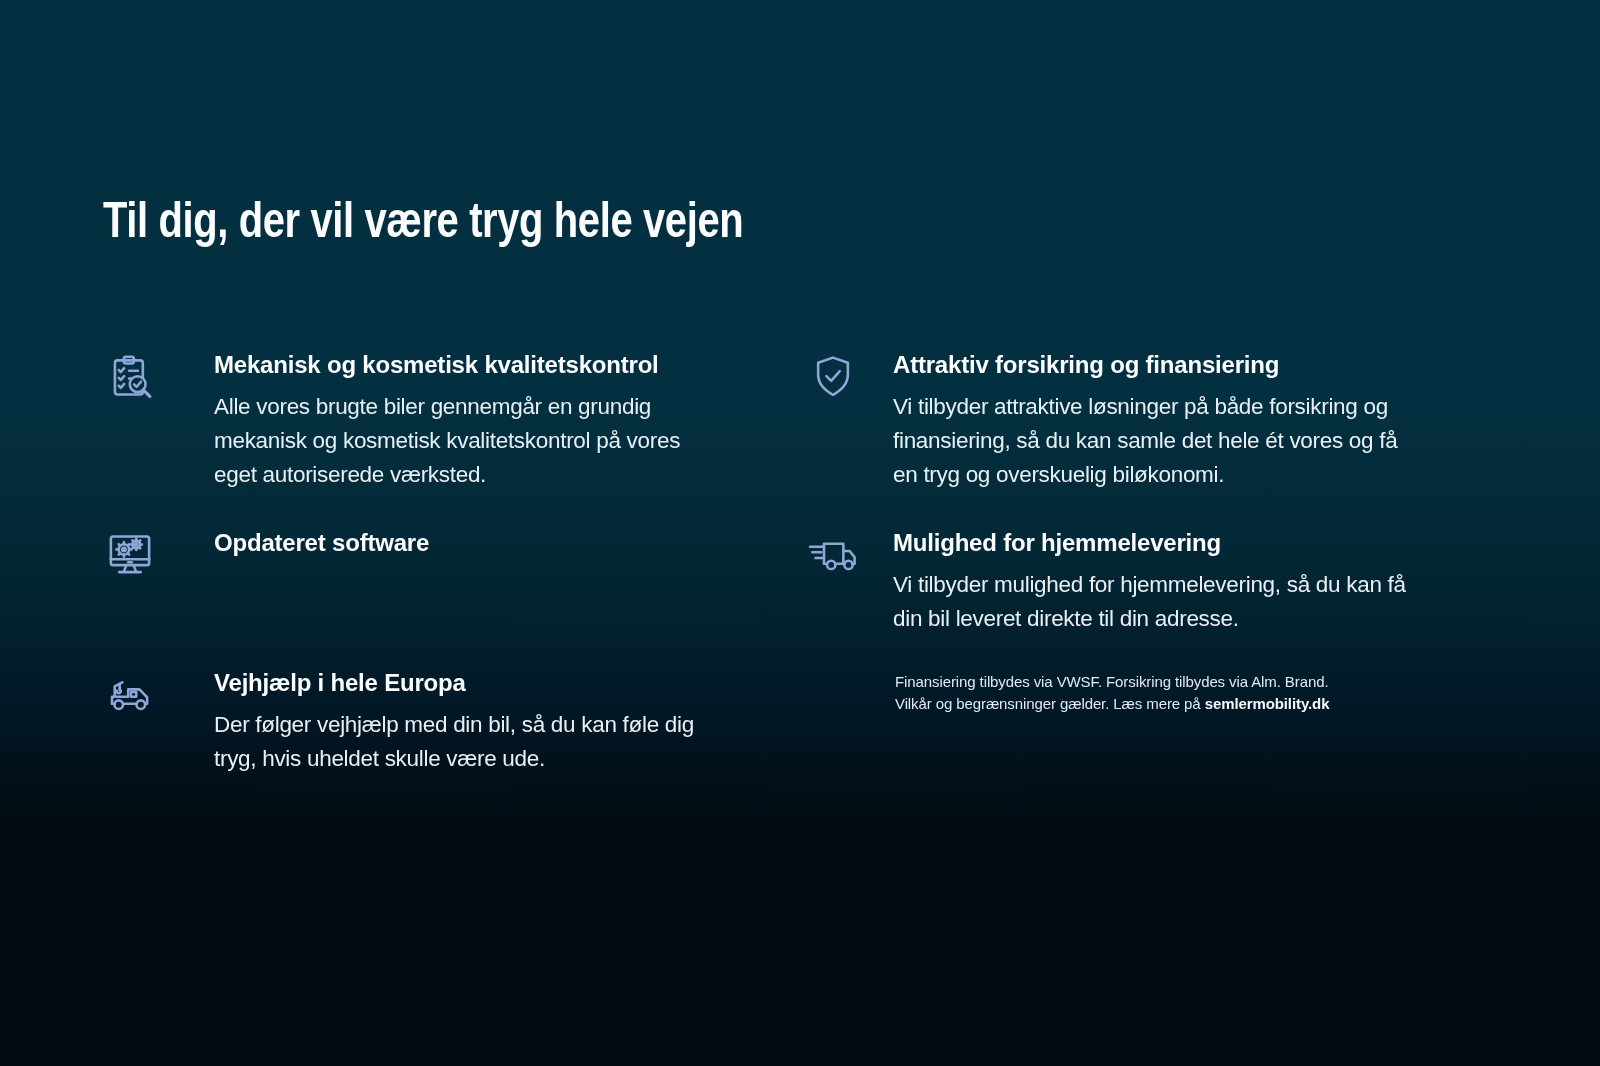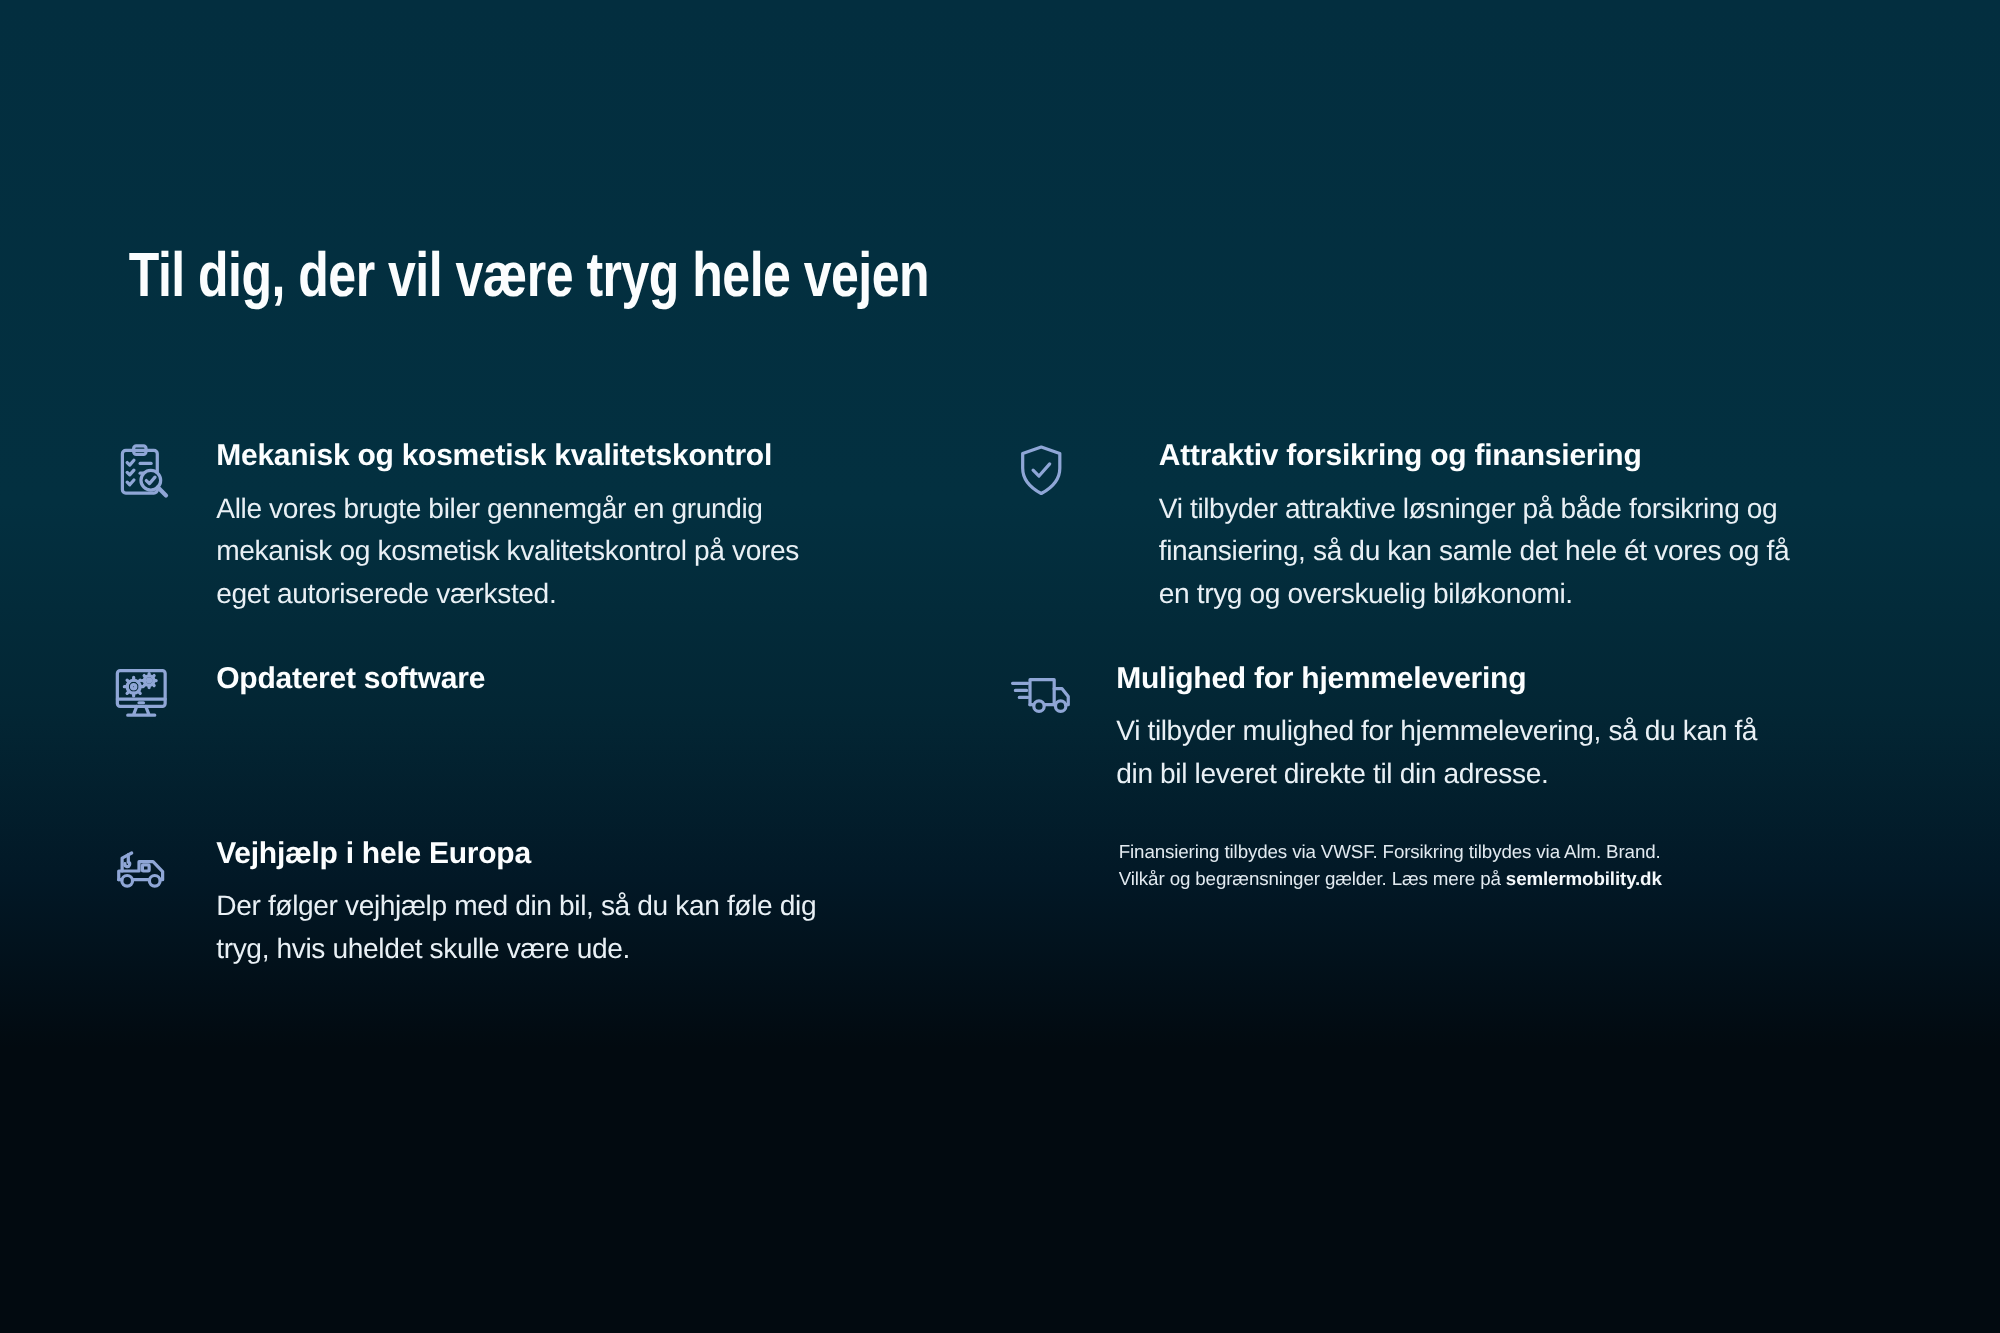--- a/index.html
+++ b/index.html
@@ -17,21 +17,21 @@
   .feature .icon-box { flex:0 0 54px; width:54px; margin-right:33px; }
   .feature .icon-box svg { display:block; }
   .feature h3 {
     margin:0 0 10px 0; font-size:24px; line-height:30px; font-weight:700;
     letter-spacing:-0.2px; color:#fcfeff; white-space:nowrap;
   }
   .feature p {
     margin:0; font-size:22.5px; line-height:34px; letter-spacing:-0.3px;
     color:#e9f0f5; white-space:pre-line;
   }
-  .col-left  { left:86px; width:660px; }
+  .col-left  { left:103px; width:660px;gap:24px; }
   .col-right { left:806px; width:700px; }
   .footnote {
     position:absolute; left:895px; top:671px; font-size:15px; line-height:22px;
     letter-spacing:-0.1px; color:#e2eaf0;
   }
   .footnote .ft-link { font-weight:700; color:#f4f8fb; }
   .logo { position:absolute; left:1330px; top:916px; width:156px; text-align:left; }
   .logo-name {
     font-family:"Liberation Serif",serif; font-size:32px; line-height:34px;
     letter-spacing:2.5px; color:#f6f9fb; white-space:nowrap;
@@ -107,21 +107,21 @@
         <path class="ic" d="M7.4 9.6a0.85 0.85 0 1 1-1.2 0.55"></path>
       </svg>
     </div>
     <div class="feature-text">
       <h3>Vejhjælp i hele Europa</h3>
       <p>Der følger vejhjælp med din bil, så du kan føle dig
 tryg, hvis uheldet skulle være ude.</p>
     </div>
   </div>
 
-  <div class="feature col-right" style="top:350px;gap:34px;">
+  <div class="feature col-right" style="top:350px;">
     <div class="icon-box">
       <svg width="54" height="54" viewBox="0 0 24 24">
         <path class="ic" d="M12 3.4l6.6 2.3v5.2c0 4-2.3 6.7-6.6 9-4.3-2.3-6.6-5-6.6-9V5.7z"></path>
         <path class="ic" d="M9.1 11.6l2.1 2.1 3.8-4.3"></path>
       </svg>
     </div>
     <div class="feature-text">
       <h3>Attraktiv forsikring og finansiering</h3>
       <p>Vi tilbyder attraktive løsninger på både forsikring og
 finansiering, så du kan samle det hele ét vores og få

